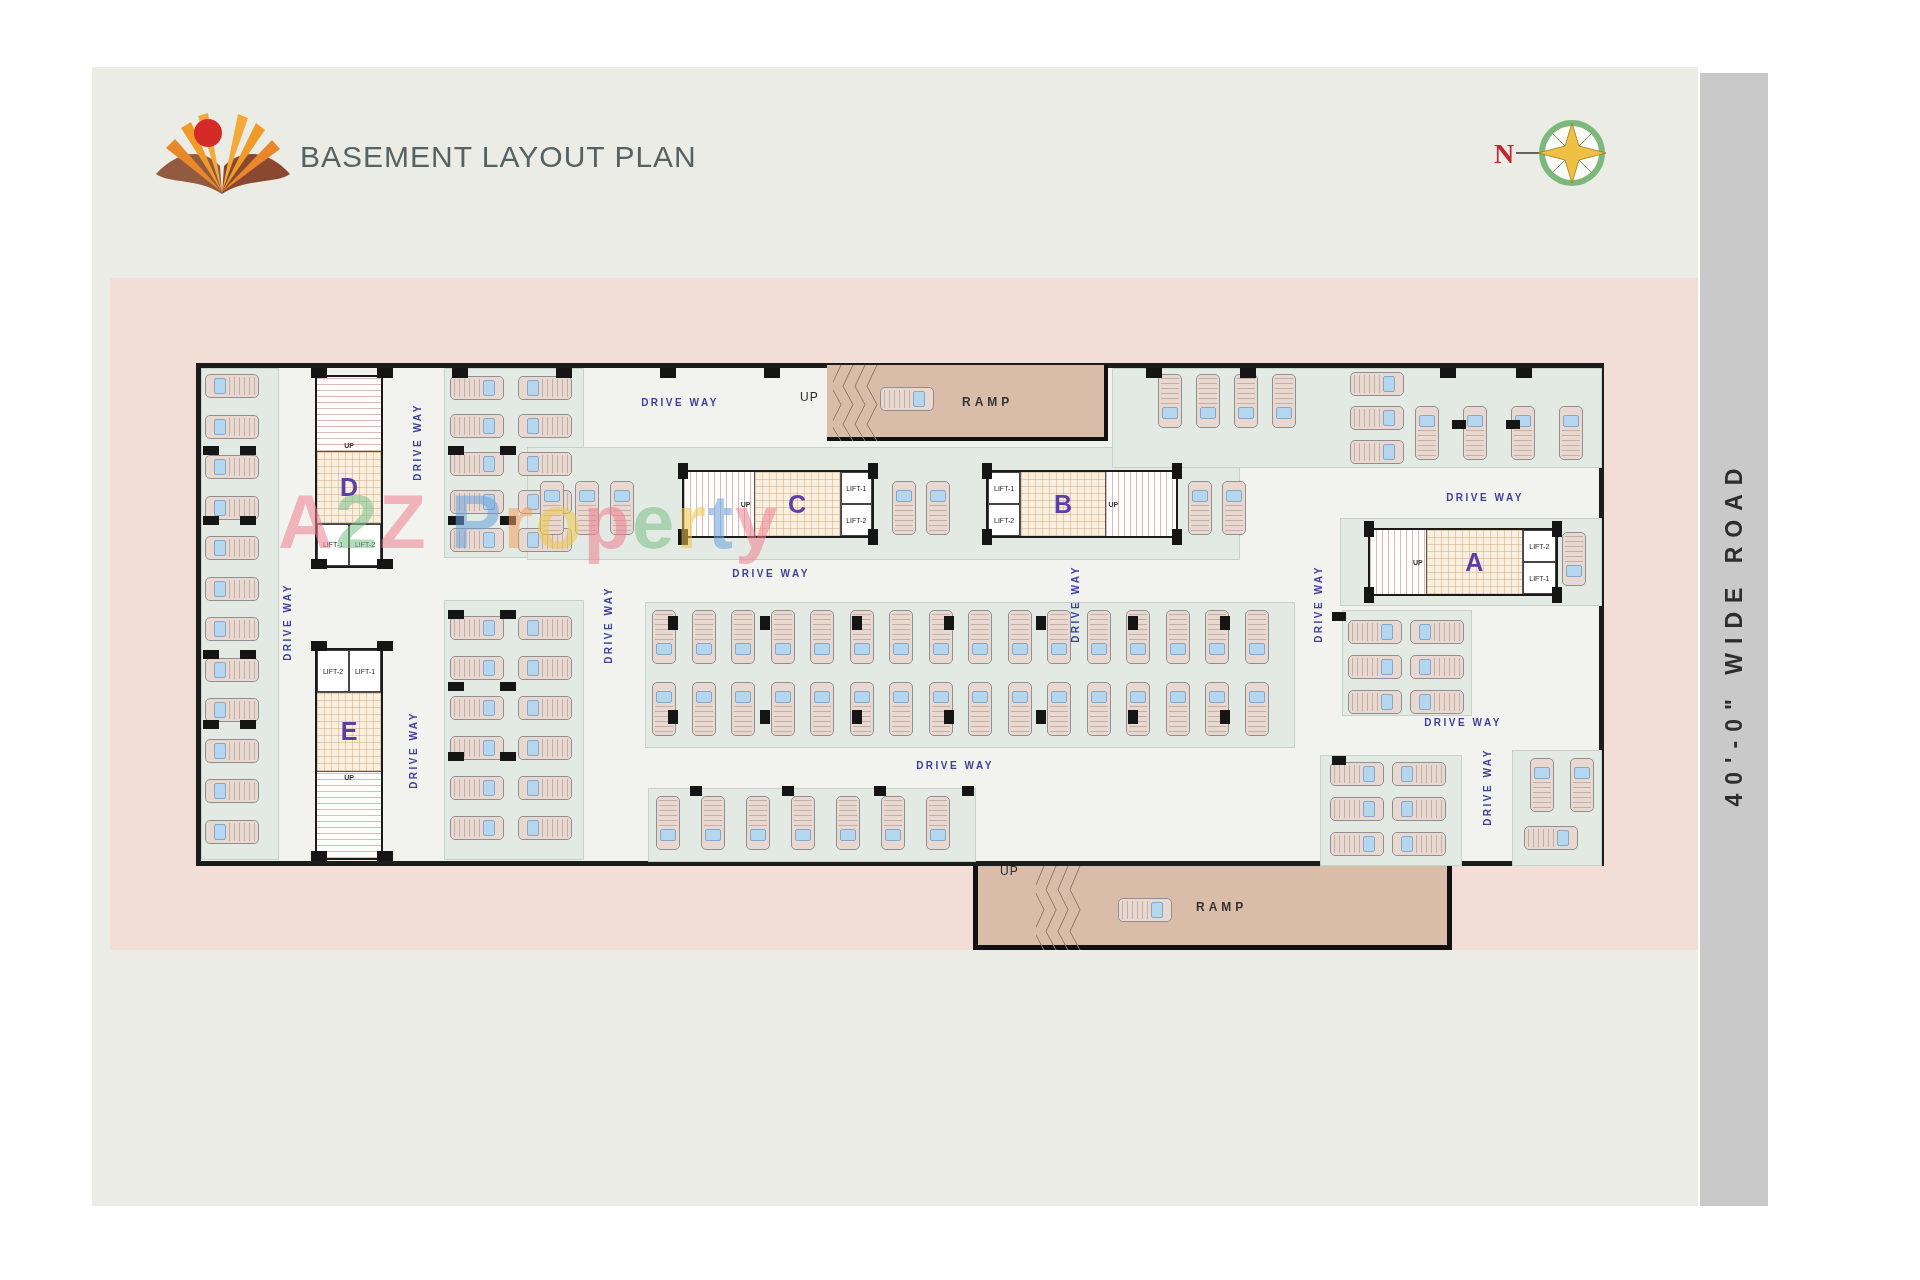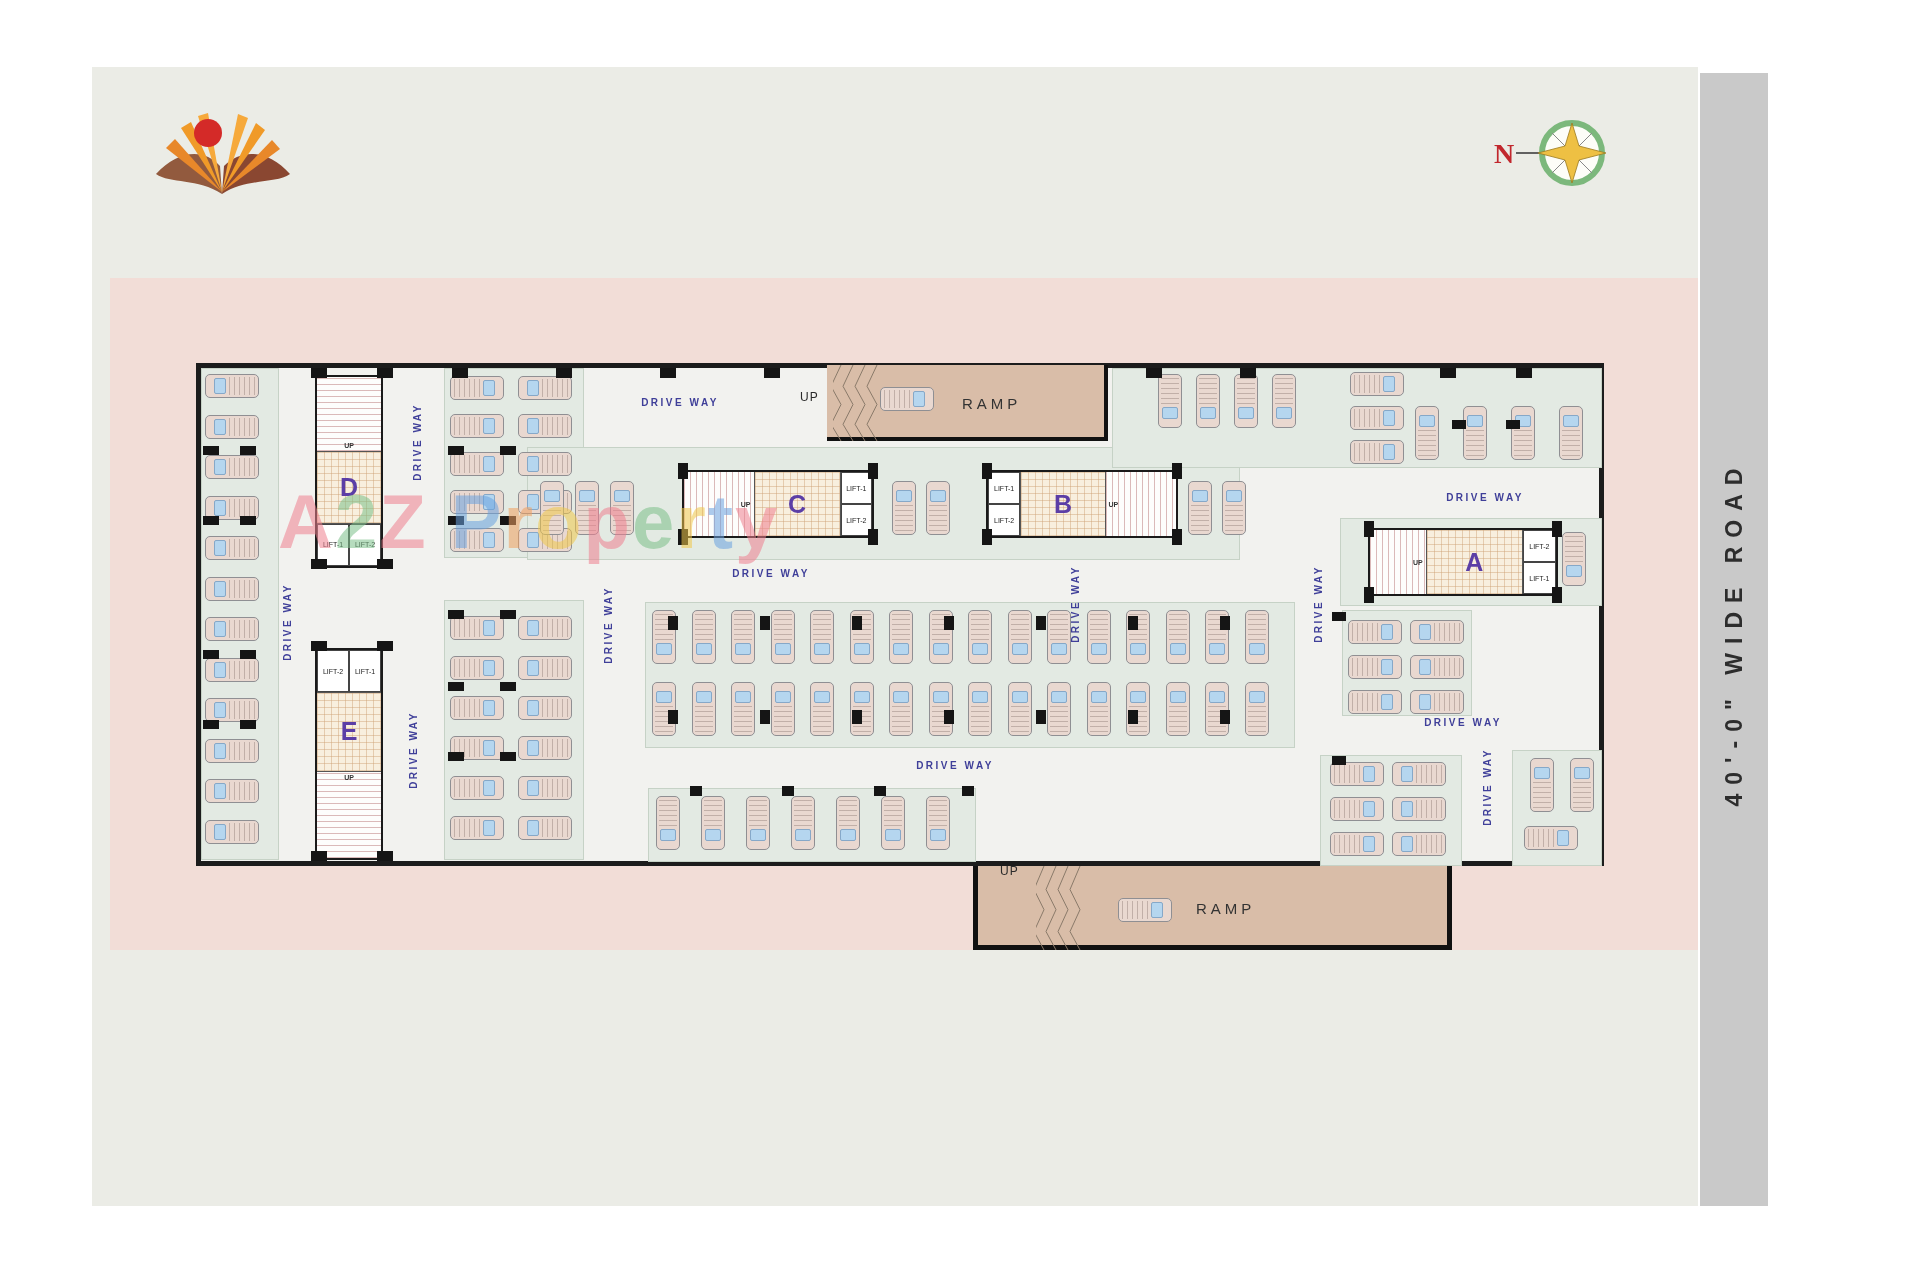--- a/index.html
+++ b/index.html
@@ -44,21 +44,21 @@
          display:flex;align-items:center;justify-content:center;}
   .blk-letter{font-size:25px;font-weight:bold;color:#5b3ea6;}
   .lifts{display:flex;}
   .lifts.stack{flex-direction:column;}
   .lift-cell{flex:1;border:1px solid #444;display:flex;align-items:center;justify-content:center;
              font-size:7px;color:#222;background:#fff;white-space:nowrap;box-sizing:border-box;}
   .upL{position:absolute;font-size:7px;color:#333;font-weight:bold;}
   .ramp{position:absolute;background:#d9bda8;box-sizing:border-box;}
   .ramp-top{border-right:4px solid #111;border-bottom:4px solid #111;}
   .ramp-bottom{border:5px solid #111;border-top:none;}
-  .ramp-label{position:absolute;font-size:15px;color:#333;letter-spacing:4px;font-weight:normal;}
+  .ramp-label{position:absolute;font-size:12px;color:#333;letter-spacing:4px;font-weight:bold;}
   .wm1{position:absolute;left:278px;top:478px;font-size:76px;font-weight:bold;letter-spacing:2px;
        opacity:.55;white-space:nowrap;}
   .wm2{position:absolute;left:598px;top:528px;font-size:45px;font-weight:bold;
        color:rgba(140,140,140,.6);white-space:nowrap;}
   svg{display:block;}
 </style>
 </head>
 <body>
 
 <div class="stage">
@@ -74,20 +74,21 @@
     <path d="M140,66 C118,42 92,40 74,58 L72,86 C96,70 126,76 140,66 Z" fill="#8a4731"></path>
     <polygon points="72,84 16,40 25,31" fill="#e8882a"></polygon>
     <polygon points="72,84 31,20 41,14" fill="#f09a28"></polygon>
     <polygon points="72,84 48,8 58,5" fill="#f6a93b"></polygon>
     <polygon points="72,84 88,6 98,10" fill="#f6a93b"></polygon>
     <polygon points="72,84 106,15 115,22" fill="#f09a28"></polygon>
     <polygon points="72,84 122,32 130,41" fill="#e8882a"></polygon>
     <circle cx="58" cy="25" r="14" fill="#d42a28"></circle>
   </svg>
 
+  <div class="title">BASEMENT LAYOUT PLAN</div>
 
   <svg style="position:absolute;left:1480px;top:98px;" width="185" height="112" viewBox="0 0 185 112">
     <line x1="36" y1="55" x2="62" y2="55" stroke="#333" stroke-width="1.5"></line>
     <circle cx="92" cy="55" r="30" fill="#fdfdf8" stroke="#7cb87c" stroke-width="6"></circle>
     <line x1="72" y1="35" x2="112" y2="75" stroke="#888" stroke-width="1"></line>
     <line x1="112" y1="35" x2="72" y2="75" stroke="#888" stroke-width="1"></line>
     <polygon points="92,25 99,48 126,55 99,62 92,85 85,62 58,55 85,48" fill="#eec043" stroke="#9a7a20" stroke-width="0.8"></polygon>
     <text x="24" y="65" text-anchor="middle" font-size="28" font-weight="bold" font-family="Liberation Serif, serif" fill="#c1272d">N</text>
   </svg>
 

